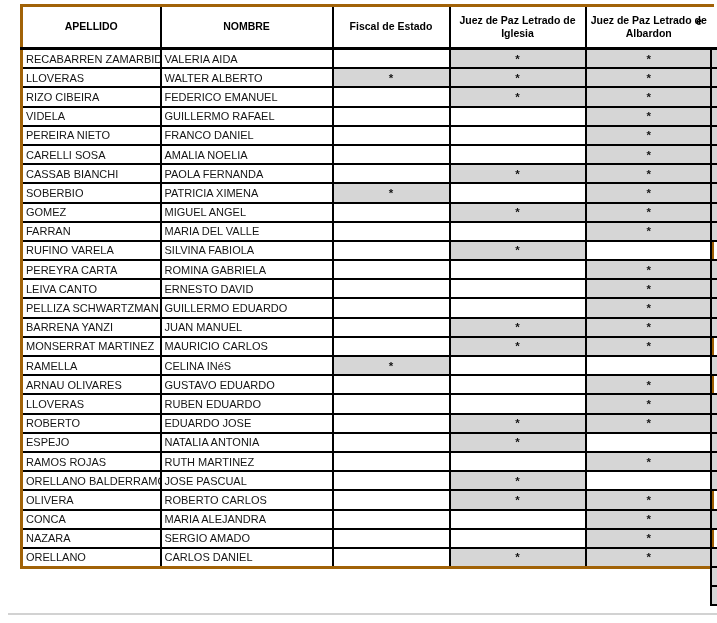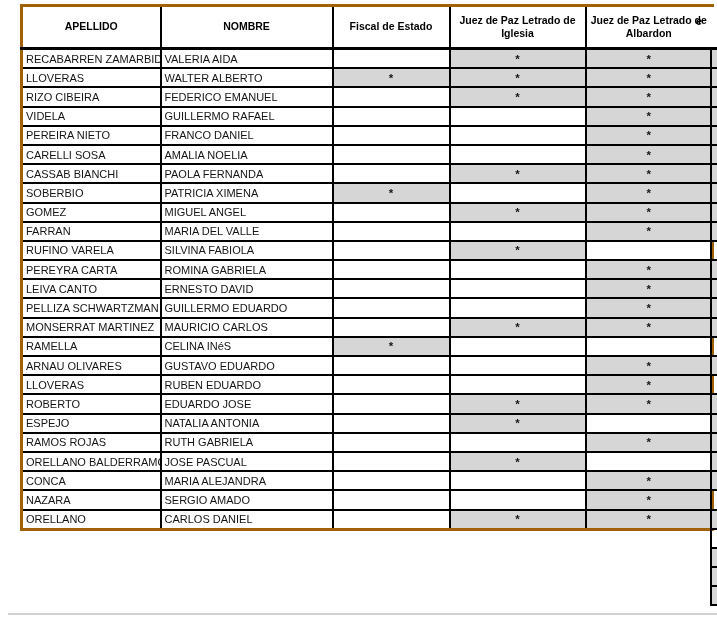--- a/index.html
+++ b/index.html
@@ -136,20 +136,27 @@
           <td class="mark" style="background: rgb(214, 214, 214);">*</td>
         </tr>
         <tr>
           <td class="name">PELLIZA SCHWARTZMAN</td>
           <td class="name">GUILLERMO EDUARDO</td>
           <td class="mark"></td>
           <td class="mark"></td>
           <td class="mark" style="background: rgb(214, 214, 214);">*</td>
         </tr>
         <tr>
+          <td class="name">BARRENA YANZI</td>
+          <td class="name">JUAN MANUEL</td>
+          <td class="mark"></td>
+          <td class="mark" style="background: rgb(214, 214, 214);">*</td>
+          <td class="mark" style="background: rgb(214, 214, 214);">*</td>
+        </tr>
+        <tr>
           <td class="name">MONSERRAT MARTINEZ</td>
           <td class="name">MAURICIO CARLOS</td>
           <td class="mark"></td>
           <td class="mark" style="background: rgb(214, 214, 214);">*</td>
           <td class="mark" style="background: rgb(214, 214, 214);">*</td>
         </tr>
         <tr>
           <td class="name">RAMELLA</td>
           <td class="name">CELINA INéS</td>
           <td class="mark" style="background: rgb(214, 214, 214);">*</td>
@@ -179,31 +186,38 @@
         </tr>
         <tr>
           <td class="name">ESPEJO</td>
           <td class="name">NATALIA ANTONIA</td>
           <td class="mark"></td>
           <td class="mark" style="background: rgb(214, 214, 214);">*</td>
           <td class="mark"></td>
         </tr>
         <tr>
           <td class="name">RAMOS ROJAS</td>
-          <td class="name">RUTH GABRIELA</td>
+          <td class="name">RUTH MARTINEZ</td>
           <td class="mark"></td>
           <td class="mark"></td>
           <td class="mark" style="background: rgb(214, 214, 214);">*</td>
         </tr>
         <tr>
           <td class="name">ORELLANO BALDERRAMO</td>
           <td class="name">JOSE PASCUAL</td>
           <td class="mark"></td>
           <td class="mark" style="background: rgb(214, 214, 214);">*</td>
           <td class="mark"></td>
+        </tr>
+        <tr>
+          <td class="name">OLIVERA</td>
+          <td class="name">ROBERTO CARLOS</td>
+          <td class="mark"></td>
+          <td class="mark" style="background: rgb(214, 214, 214);">*</td>
+          <td class="mark" style="background: rgb(214, 214, 214);">*</td>
         </tr>
         <tr>
           <td class="name">CONCA</td>
           <td class="name">MARIA ALEJANDRA</td>
           <td class="mark"></td>
           <td class="mark"></td>
           <td class="mark" style="background: rgb(214, 214, 214);">*</td>
         </tr>
         <tr>
           <td class="name">NAZARA</td>

